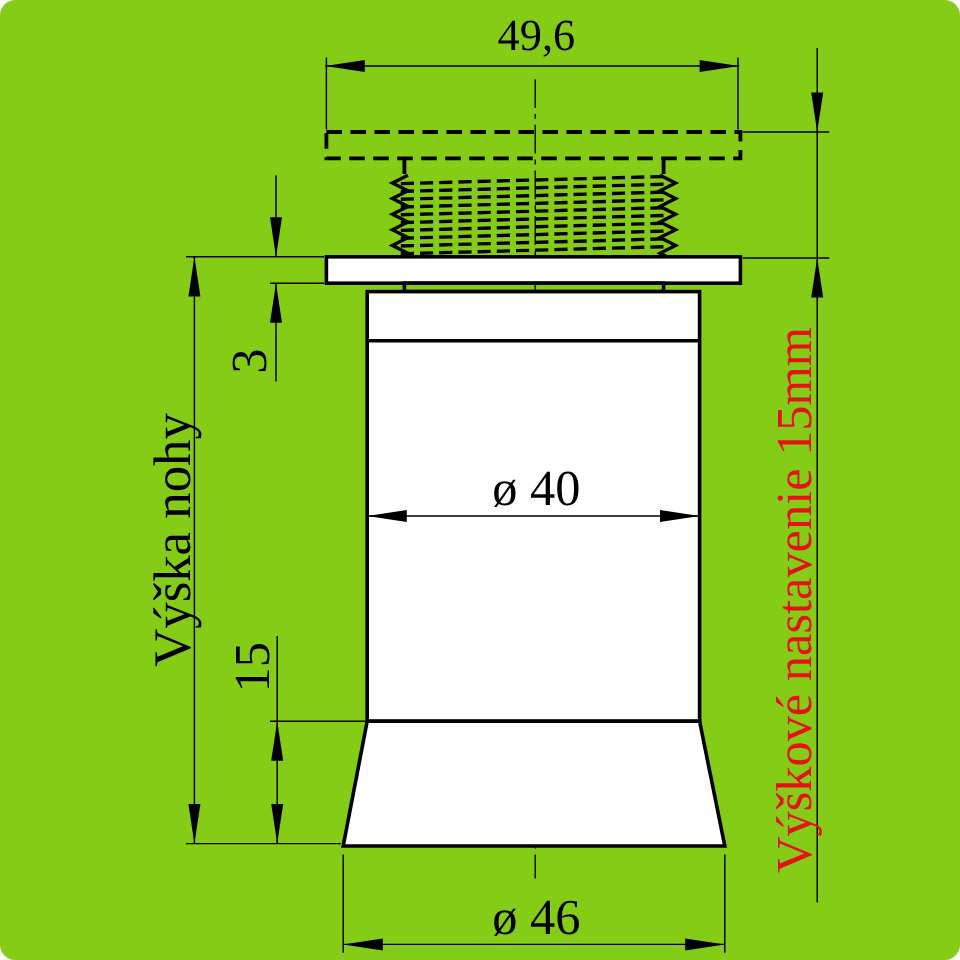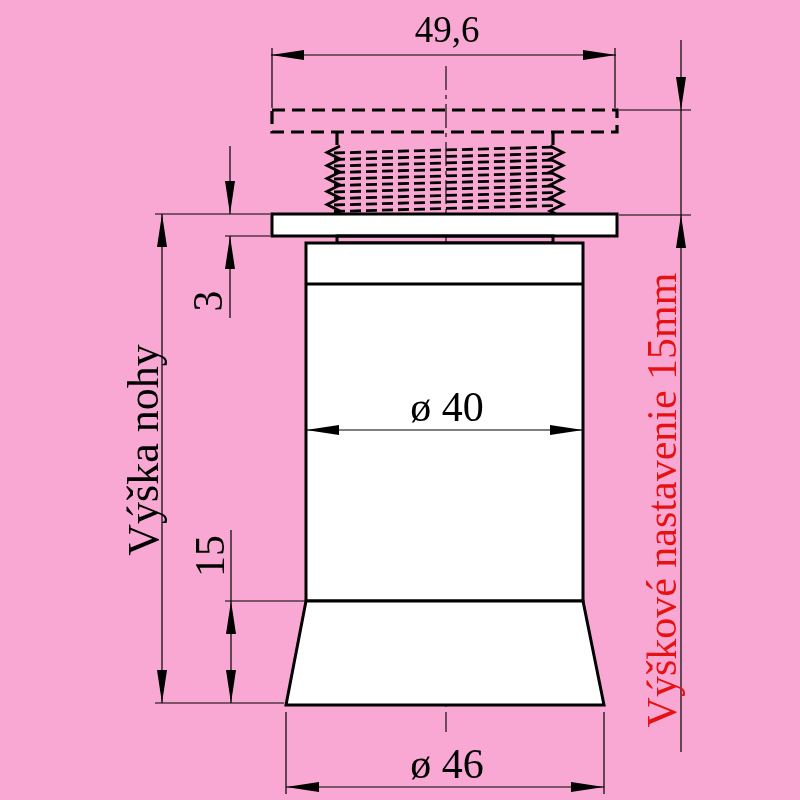--- a/index.html
+++ b/index.html
@@ -7,21 +7,22 @@
     padding: 0;
     background: #ffffff;
     width: 800px;
     height: 800px;
     overflow: hidden;
   }
   .stage {
     position: relative;
     width: 800px;
     height: 800px;
-    background: #f9a8d4;
+    background: #84cc16;
+    border-radius: 13px;
   }
   svg { display: block; }
   .object   { fill: none; stroke: #000; stroke-width: 3; stroke-linejoin: miter; }
   .objfill  { fill: #fff; stroke: #000; stroke-width: 3; stroke-linejoin: miter; }
   .hidden   { fill: none; stroke: #000; stroke-width: 3.2; stroke-dasharray: 13 7; }
   .thread   { fill: none; stroke: #000; stroke-width: 2.8; stroke-dasharray: 11 5; }
   .zig      { fill: none; stroke: #000; stroke-width: 2.8; }
   .thin     { fill: none; stroke: #000; stroke-width: 1.2; }
   .center   { fill: none; stroke: #000; stroke-width: 1.1; stroke-dasharray: 24 5 4 5; }
   .arrow    { fill: #000; stroke: none; }

